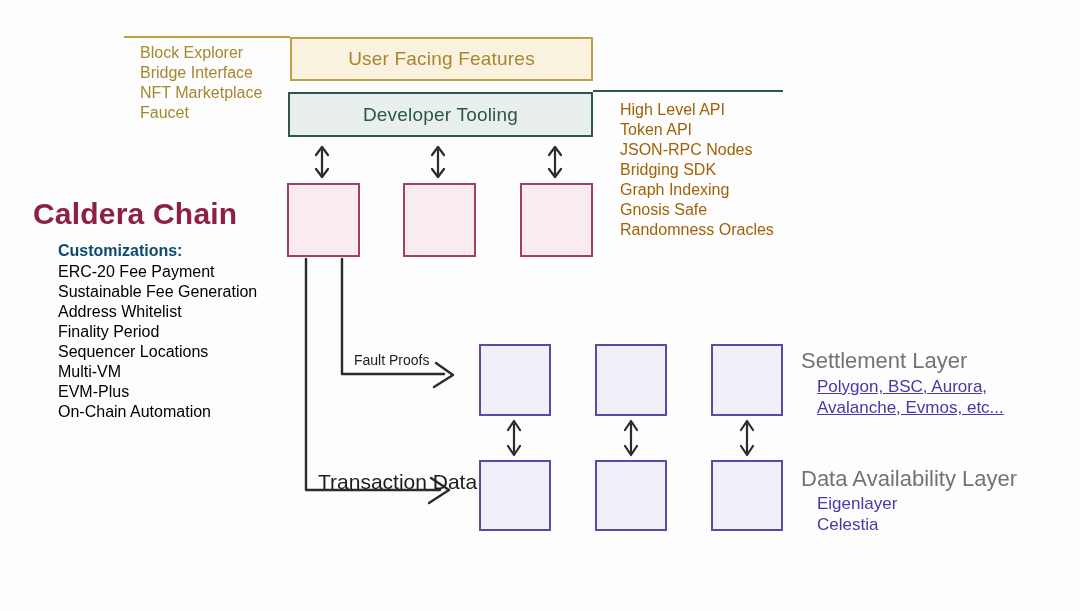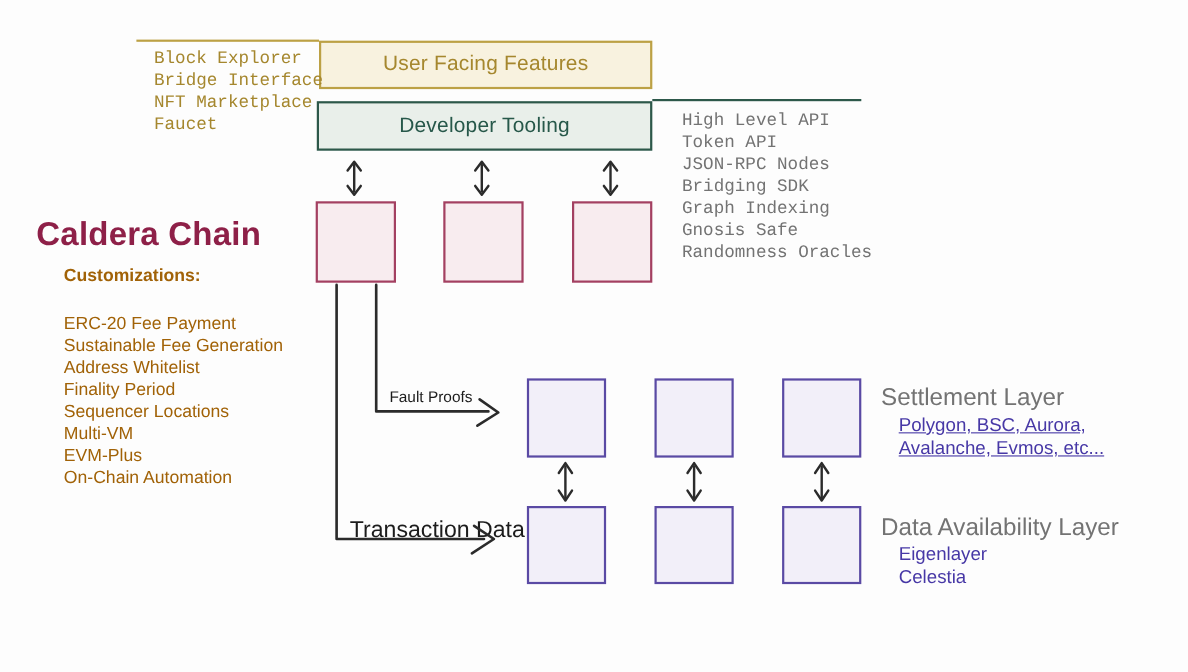--- a/index.html
+++ b/index.html
@@ -26,36 +26,36 @@
   }
   #dev-box{
     left:288px;top:92px;width:305px;height:45px;
     background:#e9efea;border:2px solid #2d584a;color:#27584a;
   }
   
   #gold-line{left:124px;top:36px;width:166px;height:2px;background:#bca145;}
   #green-line{left:593px;top:90px;width:190px;height:2px;background:#2d584a;}
 
   
-  .side-list{position:absolute;font-size:16px;line-height:20px;white-space:nowrap;font-family:Liberation Mono, monospace;}
+  .side-list{position:absolute;font-size:16px;line-height:20px;white-space:nowrap;}
   #uff-list{left:140px;top:43px;color:#a5872e;}
-  #dev-list{left:620px;top:100px;color:#737373;}
+  #dev-list{left:620px;top:100px;color:#a16207;}
 
   
   #caldera-title{
     position:absolute;left:33px;top:197px;
     font-size:30px;font-weight:bold;color:#8e2048;letter-spacing:.2px;
   }
   #customizations-label{
     position:absolute;left:58px;top:242px;
-    font-size:16px;font-weight:bold;color:#a16207;
+    font-size:16px;font-weight:bold;color:#0c4a6e;
   }
   #customizations-list{
     position:absolute;left:58px;top:262px;
-    font-size:16px;line-height:20px;color:#a16207;white-space:nowrap;margin-top:23px;
+    font-size:16px;line-height:20px;color:#000000;white-space:nowrap;
   }
 
   
   .sq{position:absolute;box-sizing:border-box;border-width:2px;border-style:solid;}
   .sq.pink{background:#f8ecef;border-color:#a34061;width:73px;height:74px;top:183px;}
   .sq.purple{background:#f2eff9;border-color:#5a4aa4;width:72px;}
   .sq.settle{top:344px;height:72px;}
   .sq.da{top:460px;height:71px;}
 
   

